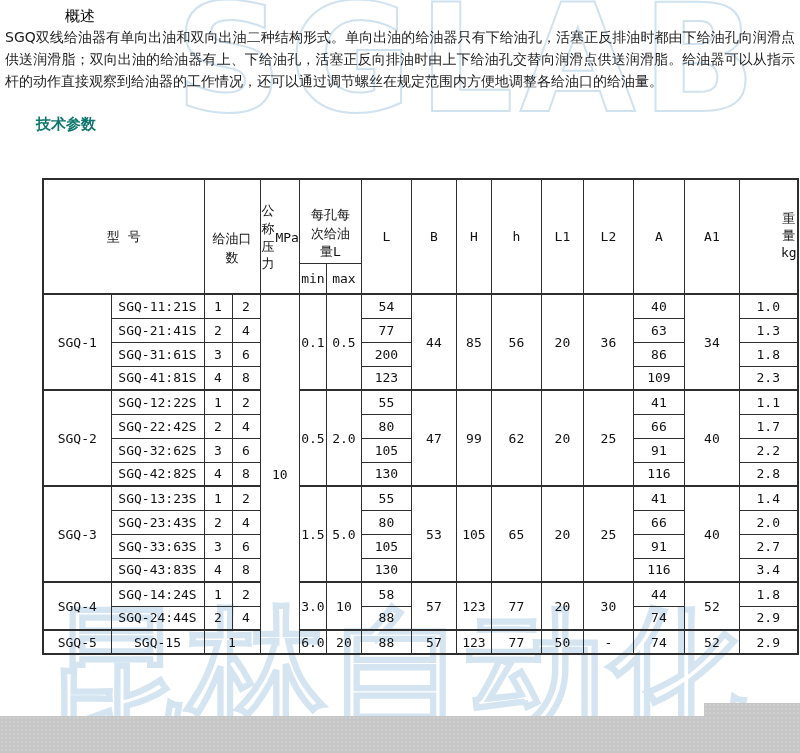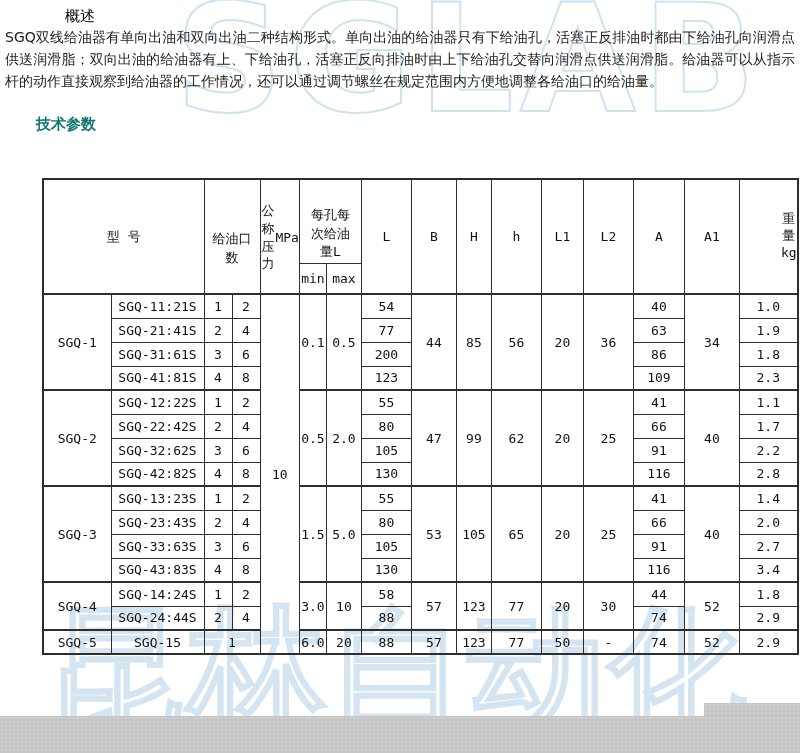--- a/index.html
+++ b/index.html
@@ -138,21 +138,21 @@
           <td>40</td>
           <td rowspan="4">34</td>
           <td>1.0</td>
         </tr>
         <tr class="body-row">
           <td>SGQ-21:41S</td>
           <td>2</td>
           <td>4</td>
           <td>77</td>
           <td>63</td>
-          <td>1.9</td>
+          <td>1.3</td>
         </tr>
         <tr class="body-row">
           <td>SGQ-31:61S</td>
           <td>3</td>
           <td>6</td>
           <td>200</td>
           <td>86</td>
           <td>1.8</td>
         </tr>
         <tr class="body-row">

